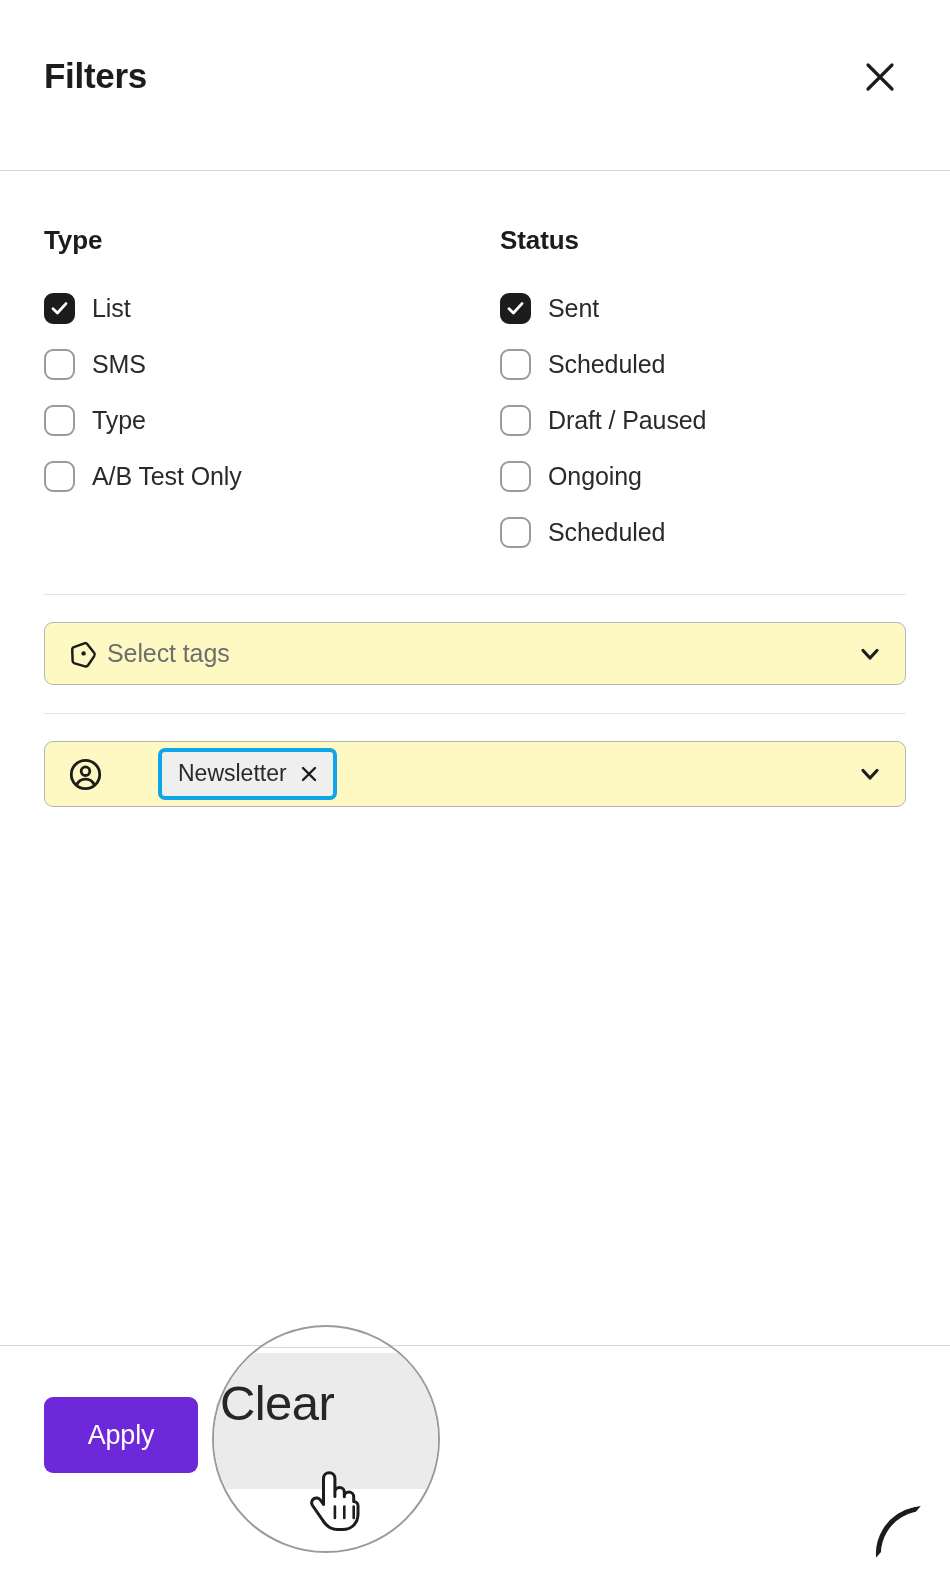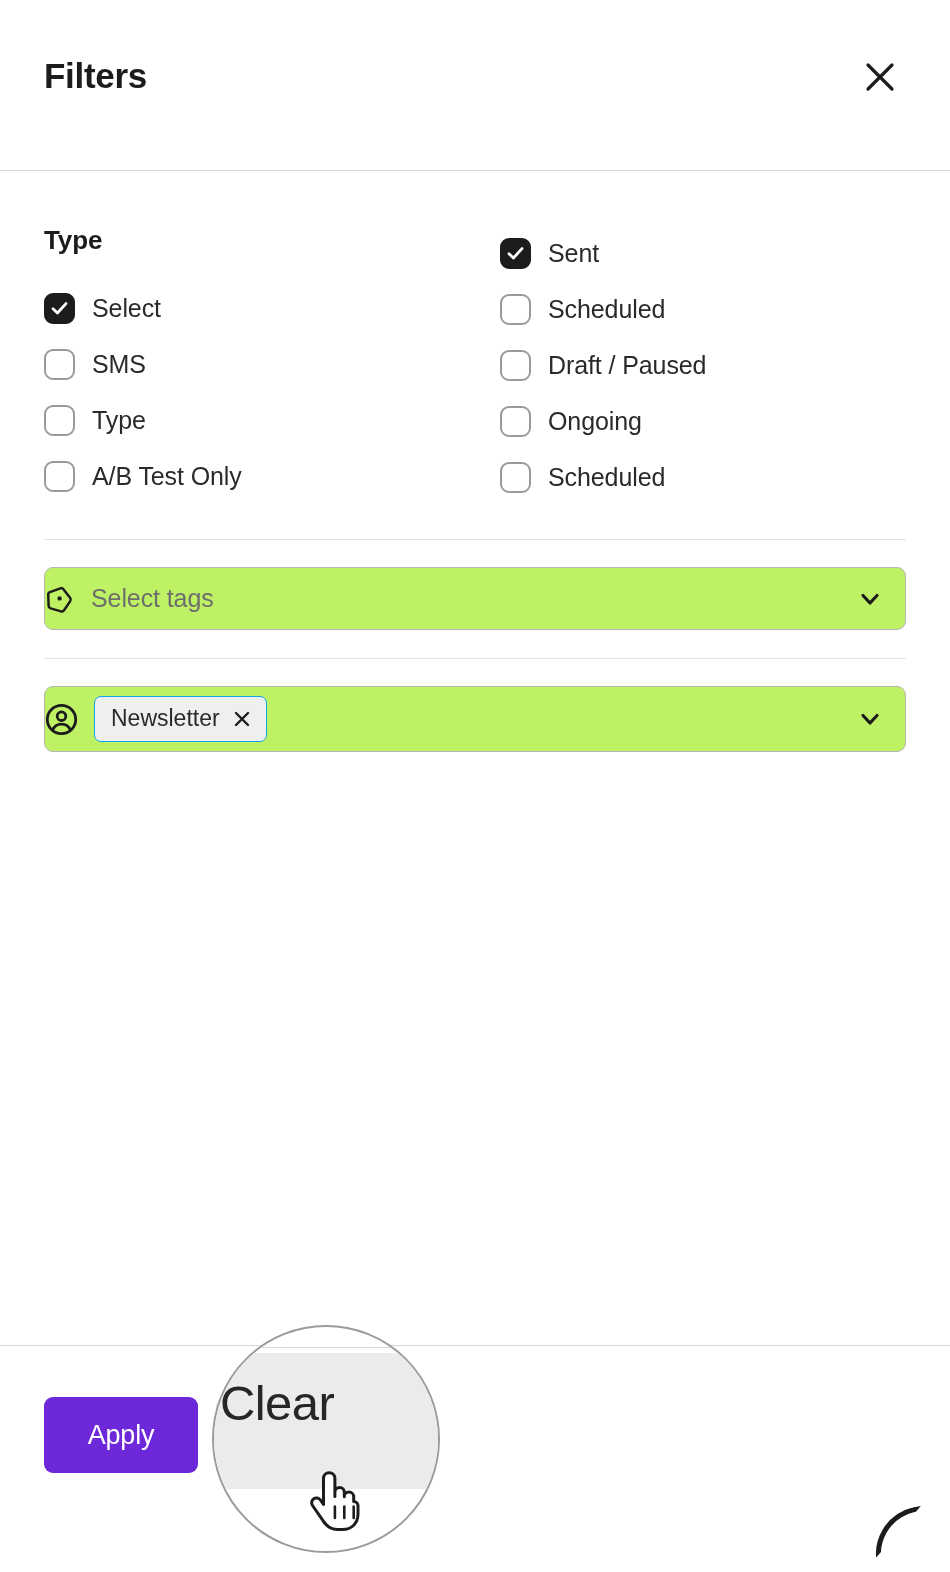--- a/index.html
+++ b/index.html
@@ -109,46 +109,47 @@
     color: #1c1c1c;
     margin-bottom: 20px;
     letter-spacing: -0.1px;
   }
 
   .select-control {
     width: 862px;
     height: 63px;
     border: 1.5px solid #b6b6b6;
     border-radius: 9px;
-    background: #bef264;
+    background: #fef9c3;
     display: flex;
     align-items: center;
-    padding: 0 20px 0 0;
+    padding: 0 20px 0 24px;
     cursor: pointer;
-    gap: 16px;
+    gap: 8px;
   }
   .select-control.tall { height: 66px; }
   .select-icon { flex: 0 0 auto; display: flex; align-items: center; }
   .select-placeholder {
     flex: 1 1 auto;
     font-size: 25px;
     color: #6e6e6e;
     letter-spacing: -0.1px;
   }
   .chips { flex: 1 1 auto; display: flex; align-items: center; gap: 8px; }
   .chip {
     display: inline-flex;
     align-items: center;
     gap: 12px;
     background: #efefef;
-    border: 1px solid #0ea5e9;
+    border: 4px solid #0ea5e9;
     border-radius: 7px;
     padding: 8px 14px 9px 16px;
     font-size: 23px;
     color: #2a2a2a;
+    margin-left: 48px;
   }
   .chip-remove {
     display: inline-flex; align-items: center; justify-content: center;
     cursor: pointer;
     width: 20px; height: 20px;
   }
   .chevron { flex: 0 0 auto; display: flex; align-items: center; }
 
   
   .panel-footer {
@@ -268,21 +269,21 @@
 
       <div class="checkbox-col">
         <div class="group-title">Type</div>
 
         <div class="check-row">
           <span class="checkbox checked">
             <svg width="19" height="19" viewBox="0 0 19 19" fill="none">
                 <path d="M3 9.8 L7.4 14 L16 4.6" stroke="#ffffff" stroke-width="2.8" stroke-linecap="round" stroke-linejoin="round"></path>
               </svg>
           </span>
-          <span class="check-label">Select</span>
+          <span class="check-label">List</span>
         </div>
 
         <div class="check-row">
           <span class="checkbox">
             
           </span>
           <span class="check-label">SMS</span>
         </div>
 
         <div class="check-row">
@@ -294,20 +295,21 @@
 
         <div class="check-row">
           <span class="checkbox">
             
           </span>
           <span class="check-label">A/B Test Only</span>
         </div>
       </div>
 
       <div class="checkbox-col status">
+        <div class="group-title">Status</div>
 
         <div class="check-row">
           <span class="checkbox checked">
             <svg width="19" height="19" viewBox="0 0 19 19" fill="none">
                 <path d="M3 9.8 L7.4 14 L16 4.6" stroke="#ffffff" stroke-width="2.8" stroke-linecap="round" stroke-linejoin="round"></path>
               </svg>
           </span>
           <span class="check-label">Sent</span>
         </div>
 

